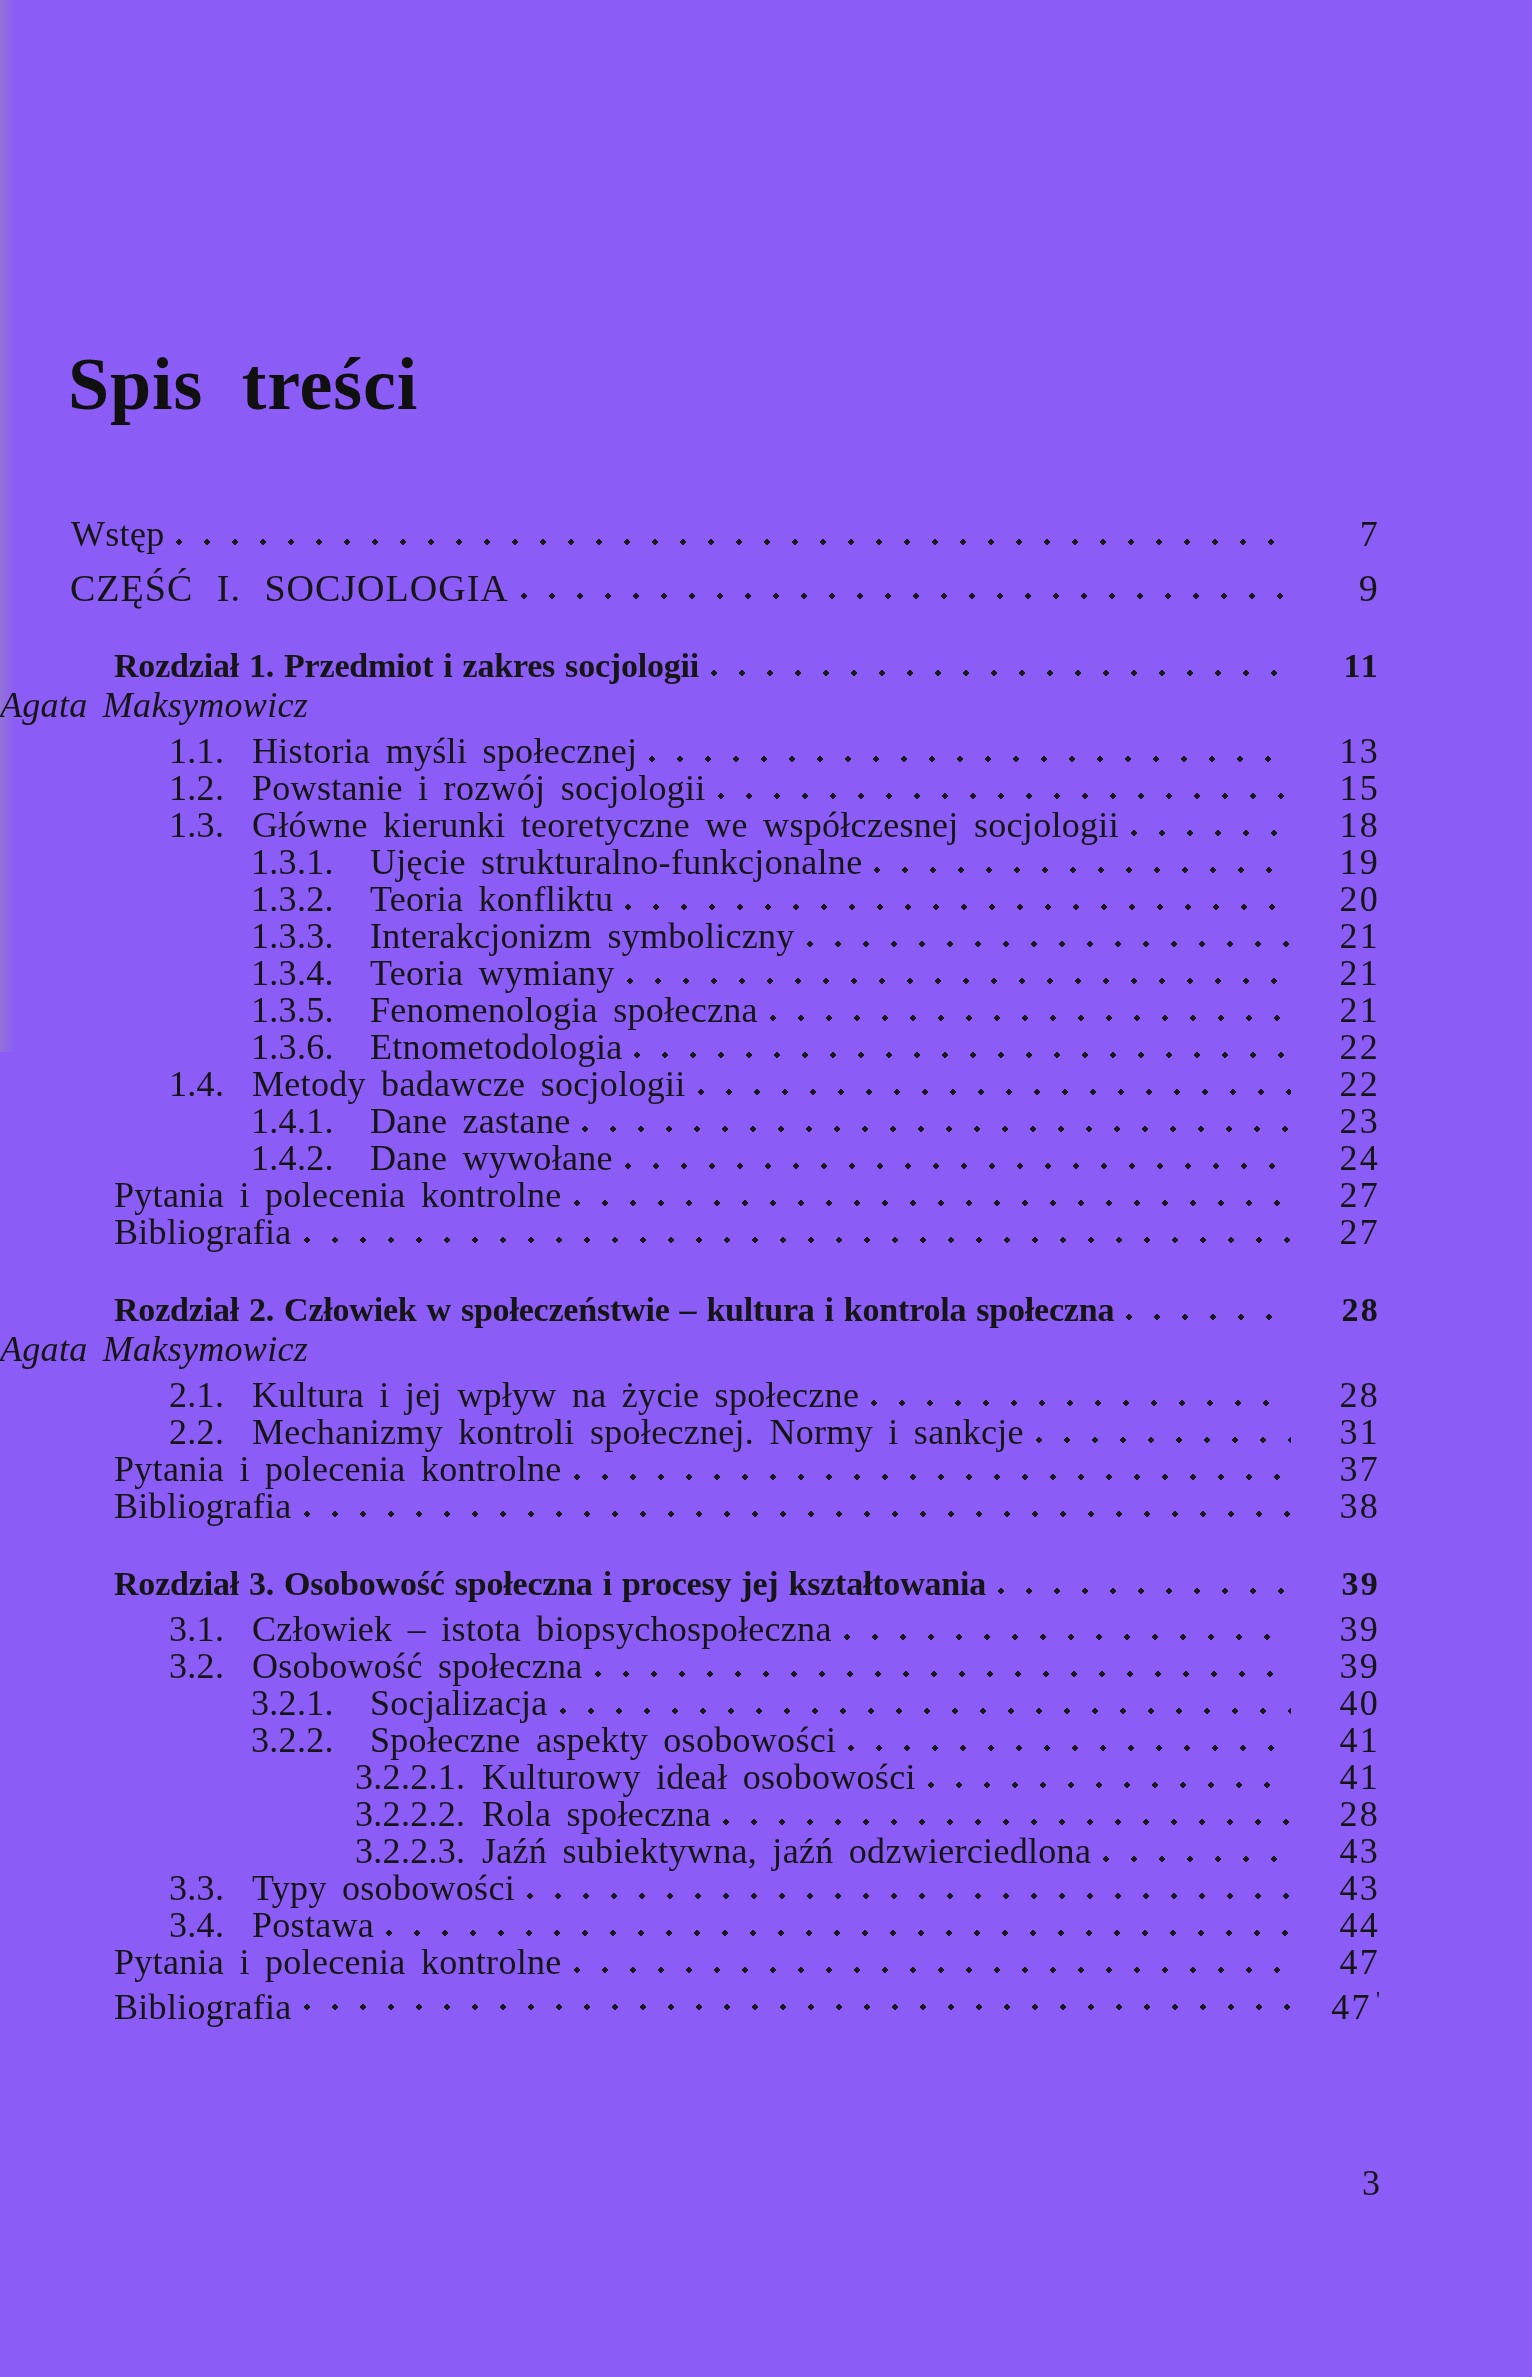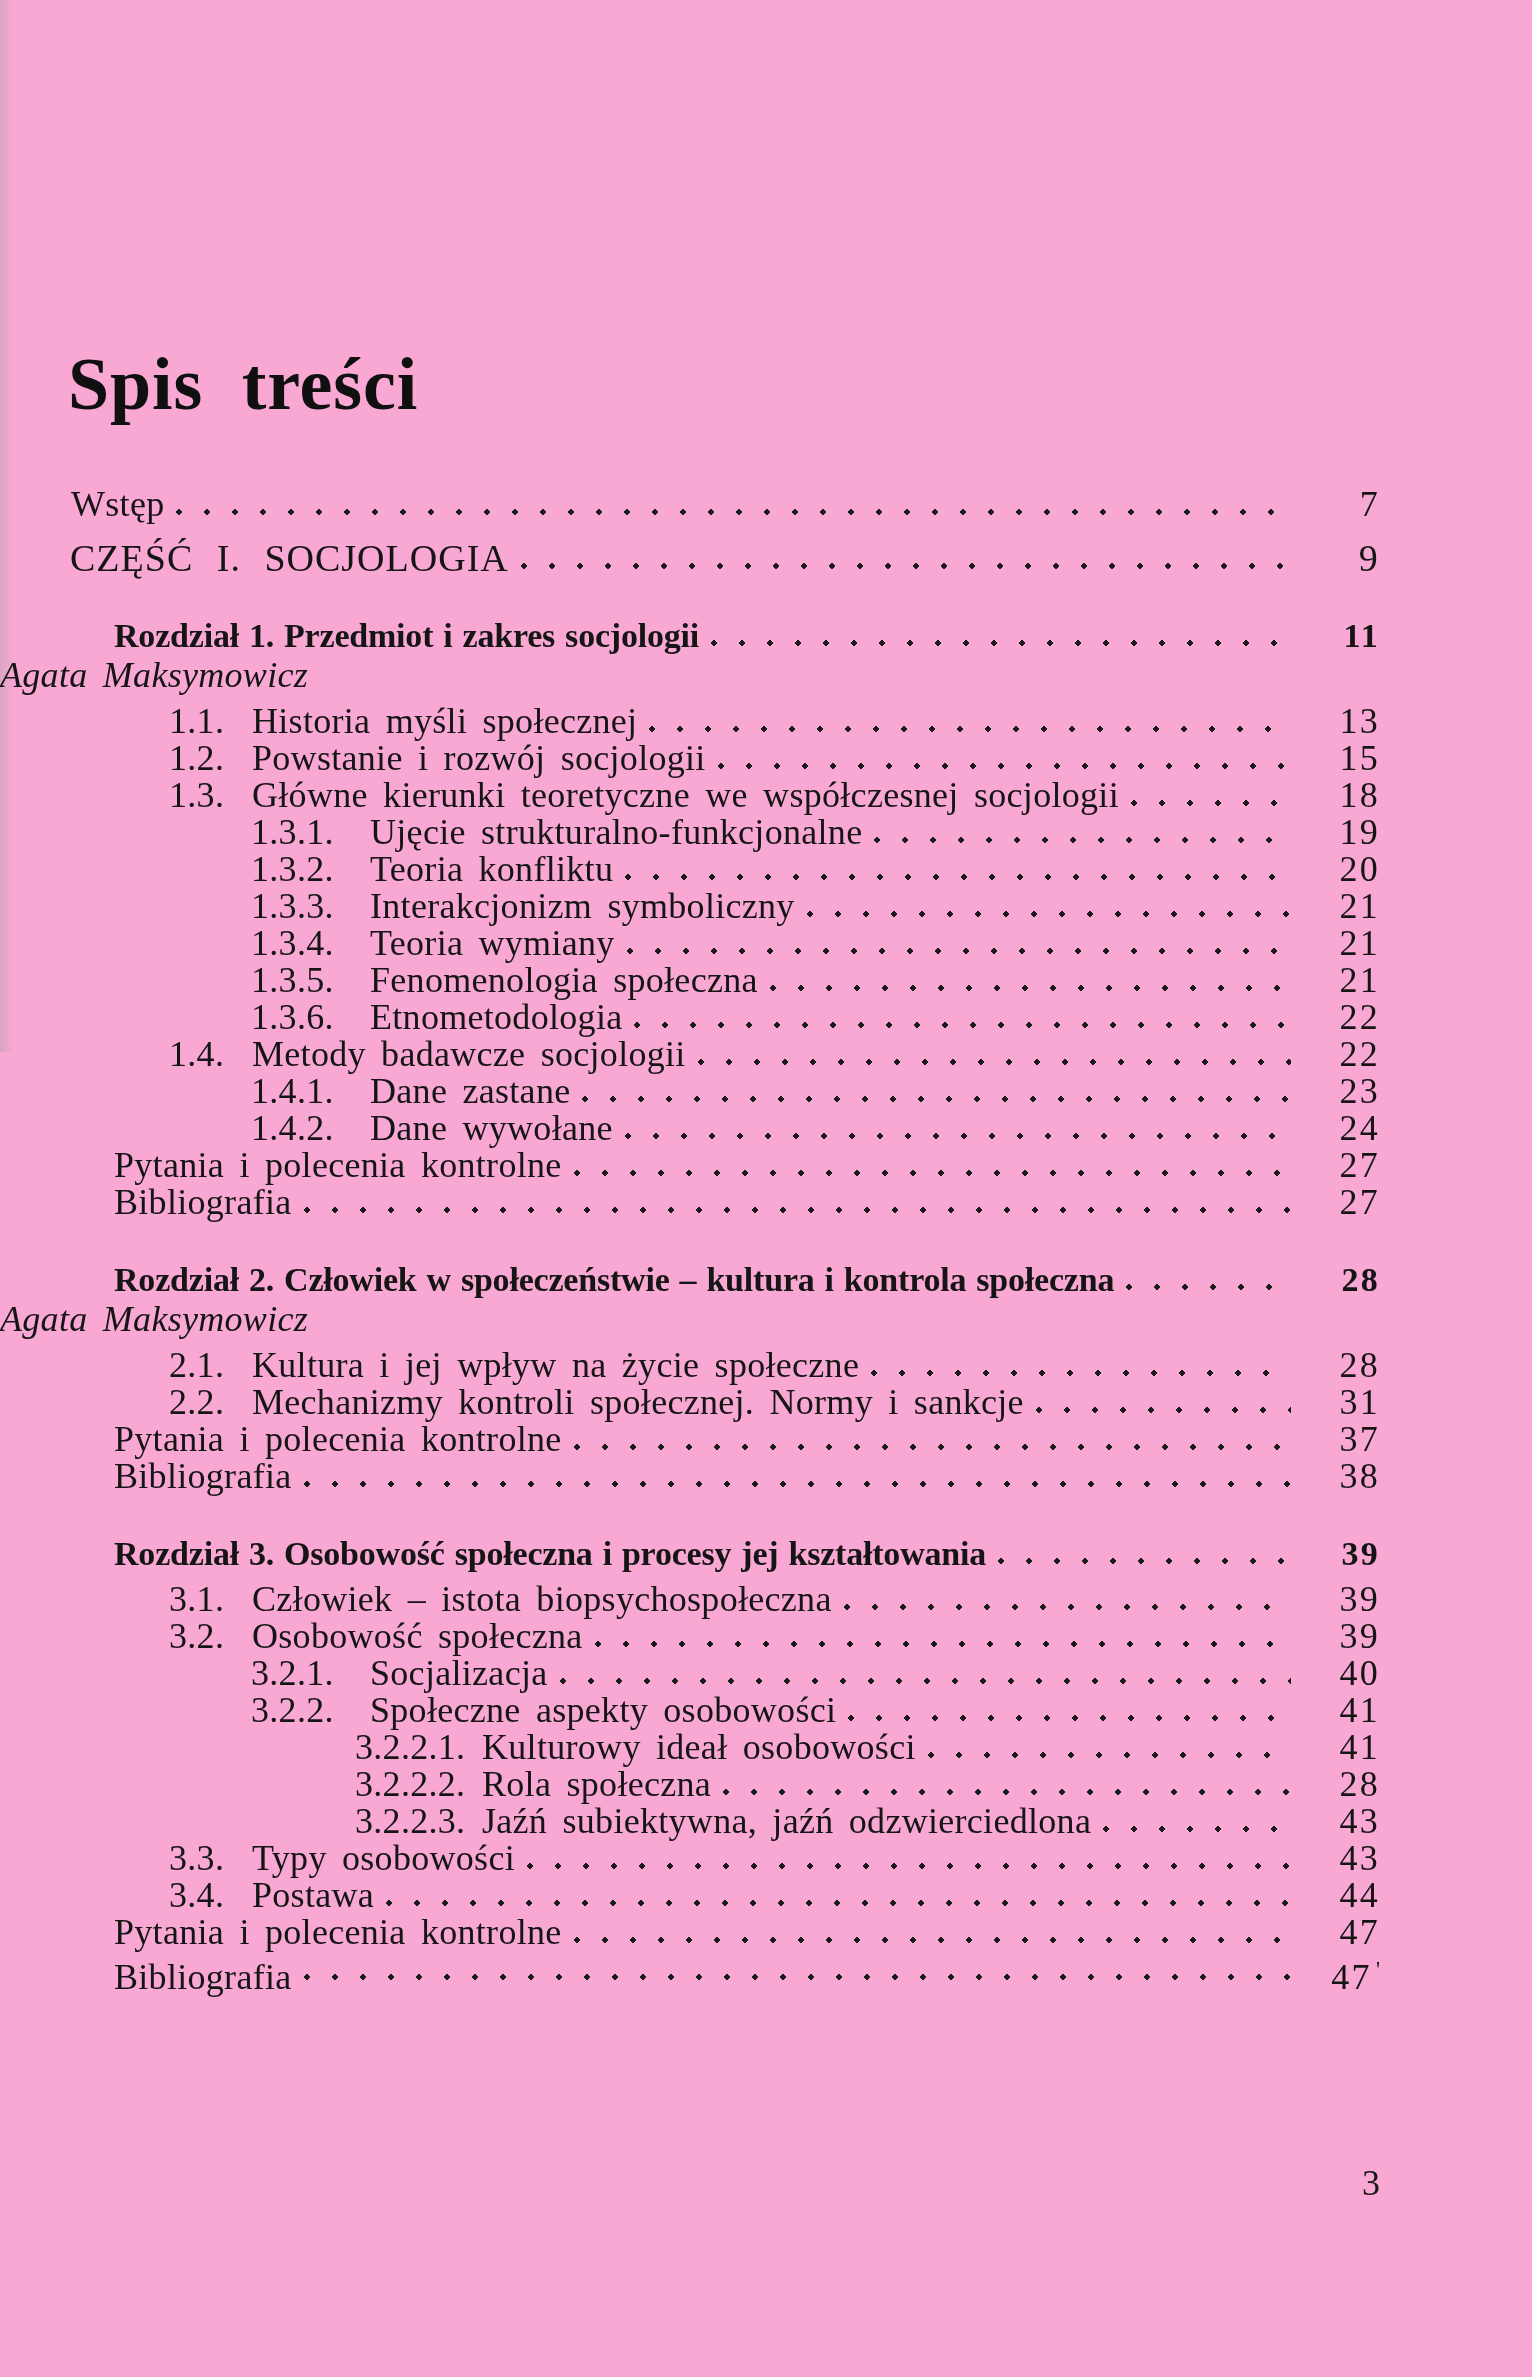--- a/index.html
+++ b/index.html
@@ -1,30 +1,30 @@
 <!DOCTYPE html>
 <html lang="pl" style="font-size:13.8px"><head>
 <meta charset="utf-8">
 <style>
   html,body{margin:0;padding:0}
   body{
     width:1532px;height:2377px;position:relative;overflow:hidden;
     background:#fcfcfb;color:#161616;
     font-family:"Liberation Serif","DejaVu Serif",serif;
   }
-  .page{position:absolute;inset:0;background:#f9a8d4}
+  .page{position:absolute;inset:0;background:#8b5cf6}
   
   .scan-edge{position:absolute;left:0;top:1540;width:13.8px;height:1052px;
     background:linear-gradient(to right,rgba(160,160,156,.35),rgba(255,255,255,0));}
   .title{
     position:absolute;left:68px;top:347px;margin:0;
     font-size:74px;font-weight:bold;line-height:1;
     letter-spacing:0.9px;word-spacing:19px;color:#101010;
   }
-  .rows{position:absolute;left:0;top:486px;width:1380px}
+  .rows{position:absolute;left:0;top:516px;width:1380px}
   .row{
     display:flex;align-items:baseline;
     height:37px;line-height:37px;white-space:nowrap;
     font-size:36px;letter-spacing:0.3px;word-spacing:6px;color:#151515;
   }
   .row .num{flex:0 0 auto;display:inline-block}
   .row .txt{flex:0 0 auto}
   .leader{
     flex:1 1 auto;align-self:stretch;margin:0 15.5px 0 12px;min-width:0;
     background-image:radial-gradient(circle 2.8px at 2.9px 3px,#1a1a1a 96%,rgba(0,0,0,0) 100%);

